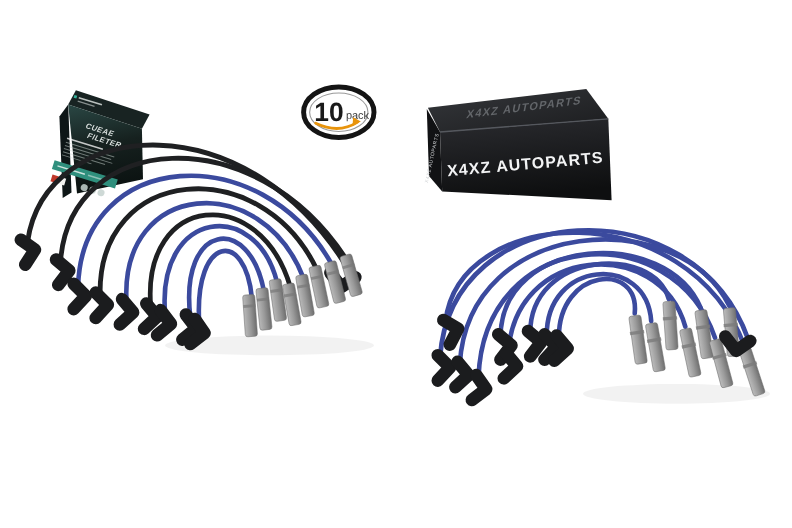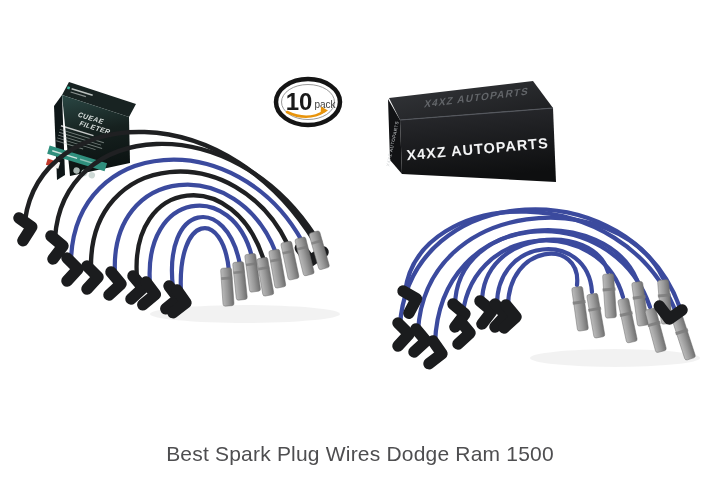--- a/index.html
+++ b/index.html
@@ -181,14 +181,13 @@
       <use href="#rp-term" transform="translate(243,231) rotate(-12)"></use>
       <use href="#rp-term" transform="translate(257,214) rotate(-8)"></use>
       <use href="#rp-term" transform="translate(270,241) rotate(-15)"></use>
       <use href="#rp-term" transform="translate(283,212) rotate(-5)"></use>
       <use href="#rp-term" transform="translate(297,249) rotate(-18)"></use>
 
       <use href="#rp-boot" transform="translate(302,242) rotate(100)"></use>
     </g>
   </svg>
 
-  <div class="caption">Best Spark Plug Wires Dodge Ram 1500</div>
 </div>
 
 </body></html>

